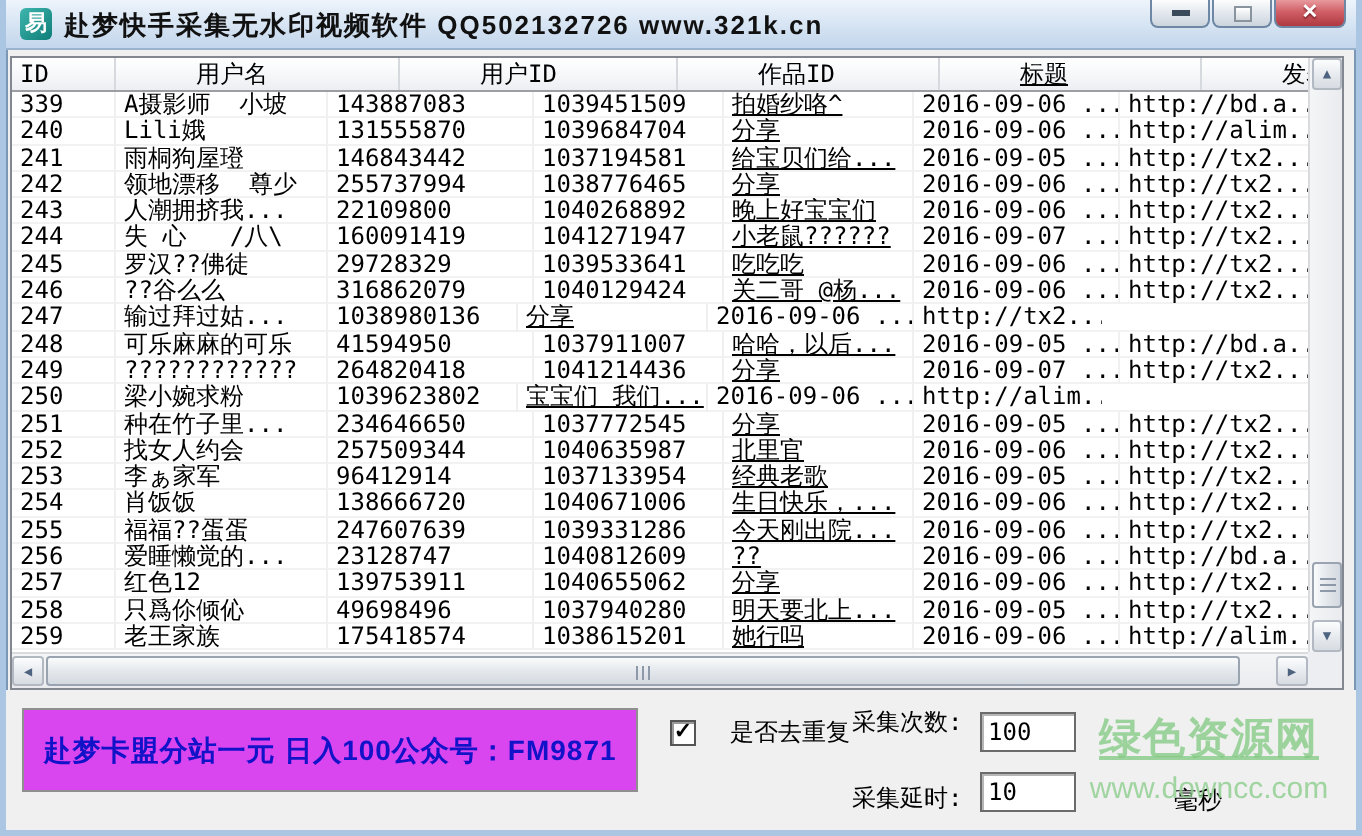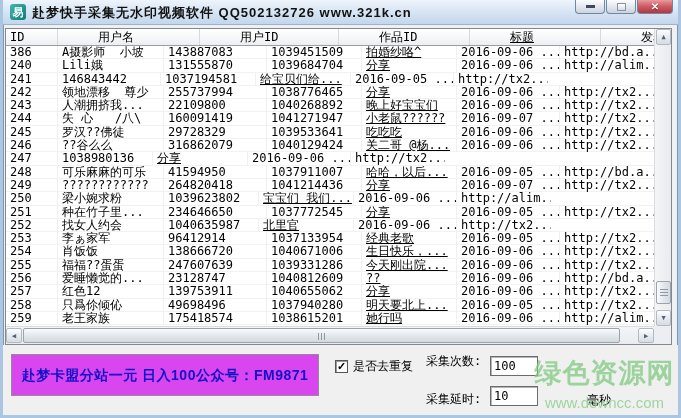--- a/index.html
+++ b/index.html
@@ -40,34 +40,34 @@
   .grip-h { position:absolute; left:50%; top:4px; width:8px; height:7px; transform:translateX(-50%); background:repeating-linear-gradient(90deg,#8d99a8 0 1px,transparent 1px 3px); }
   .grip-v { position:absolute; top:50%; left:3px; height:8px; width:8px; transform:translateY(-50%); background:repeating-linear-gradient(#8d99a8 0 1px,transparent 1px 3px); }
   .sb-corner { position:absolute; right:0; bottom:0; width:17px; height:18px; background:#eceef1; }
 
   
   .bottom { position:absolute; left:0; right:0; top:345px; bottom:0; background:#f0f0f0; font-size:12px; }
   .promo-box { position:absolute; left:8px; top:9px; width:308px; height:42px; border:1px solid #8f8f8f; background:#d946ef; display:flex; align-items:center; justify-content:center; }
   .promo-text { font:bold 14px/18px "Liberation Sans",sans-serif; color:#1212c8; white-space:nowrap; letter-spacing:0.5px; }
   .chk-wrap { position:absolute; left:332px; top:13px; display:flex; align-items:center; cursor:pointer; }
   .chk-box { width:13px; height:13px; background:#fff; border:1px solid #555; box-shadow:inset 1px 1px 0 #9a9a9a; color:#000; font:bold 11px/11px "Liberation Sans",sans-serif; text-align:center; }
-  .chk-label { margin-left:5px; color:#000; }
+  .chk-label { margin-left:17px; color:#000; }
   .fld-label { position:absolute; color:#000; white-space:nowrap; }
   .lbl-times { left:423px; top:8px; }
   .lbl-delay { left:423px; top:46px; }
   .lbl-unit  { left:541px; top:47px;margin-left:43px; }
   .txt-input { position:absolute; width:48px; height:20px; border:1px solid #6b6b6b; box-shadow:inset 1px 1px 0 #b6b6b6; background:#fff; font:12px/18px "DejaVu Sans Mono",monospace; padding-left:3px; color:#000; }
   .inp-times { left:487px; top:11px; }
   .inp-delay { left:487px; top:41px; }
   .collect-btn { position:absolute; left:570px; top:6px; width:78px; height:29px; background:linear-gradient(#fdfdfd,#efefef); border:1px solid #707070; box-shadow:inset 1px 1px 0 #ffffff, inset -1px -1px 0 #9e9e9e, 1px 1px 0 #555; cursor:pointer; font-size:12px; color:#000; }
   .collect-btn .focus-rect { position:absolute; inset:3px; border:1px dotted #333; display:flex; align-items:center; justify-content:center; }
 
   
   .watermark { position:absolute; right:1px; top:355px; width:145px; text-align:center; pointer-events:none; z-index:9; font-family:"Liberation Sans",sans-serif; }
-  .wm-1 { font-size:27px; font-weight:bold; color:rgba(128,200,128,0.75); letter-spacing:1px; white-space:nowrap; }
+  .wm-1 { font-size:21px; font-weight:bold; color:rgba(128,200,128,0.75); letter-spacing:1px; white-space:nowrap;text-decoration:underline; }
   .wm-2 { font-size:15px; color:rgba(140,205,140,0.8); margin-top:3px; white-space:nowrap; }
 </style>
 </head>
 <body>
 
 <div class="window">
 
   <div class="titlebar">
     <div class="app-icon">易</div>
     <div class="title-text">赴梦快手采集无水印视频软件  QQ502132726  www.321k.cn</div>
@@ -89,39 +89,40 @@
         <div class="hcell c0">ID</div>
         <div class="hcell c1">用户名</div>
         <div class="hcell c2">用户ID</div>
         <div class="hcell c3">作品ID</div>
         <div class="hcell c4">标题</div>
         <div class="hcell c5">发表时间</div>
         <div class="hcell c6">在线地址</div>
       </div>
     <div class="lv-body">
         <div class="lv-row">
-          <div class="cell c0">386</div>
+          <div class="cell c0">339</div>
           <div class="cell c1">A摄影师  小坡</div>
           <div class="cell c2">143887083</div>
           <div class="cell c3">1039451509</div>
           <div class="cell c4">拍婚纱咯^</div>
           <div class="cell c5">2016-09-06 ...</div>
           <div class="cell c6">http://bd.a...</div>
         </div>
         <div class="lv-row">
           <div class="cell c0">240</div>
           <div class="cell c1">Lili娥</div>
           <div class="cell c2">131555870</div>
           <div class="cell c3">1039684704</div>
           <div class="cell c4">分享</div>
           <div class="cell c5">2016-09-06 ...</div>
           <div class="cell c6">http://alim...</div>
         </div>
         <div class="lv-row">
           <div class="cell c0">241</div>
+          <div class="cell c1">雨桐狗屋璒</div>
           <div class="cell c2">146843442</div>
           <div class="cell c3">1037194581</div>
           <div class="cell c4">给宝贝们给...</div>
           <div class="cell c5">2016-09-05 ...</div>
           <div class="cell c6">http://tx2....</div>
         </div>
         <div class="lv-row">
           <div class="cell c0">242</div>
           <div class="cell c1">领地漂移  尊少</div>
           <div class="cell c2">255737994</div>
@@ -161,20 +162,21 @@
           <div class="cell c0">246</div>
           <div class="cell c1">??谷么么</div>
           <div class="cell c2">316862079</div>
           <div class="cell c3">1040129424</div>
           <div class="cell c4">关二哥 @杨...</div>
           <div class="cell c5">2016-09-06 ...</div>
           <div class="cell c6">http://tx2....</div>
         </div>
         <div class="lv-row">
           <div class="cell c0">247</div>
+          <div class="cell c1">输过拜过姑...</div>
           <div class="cell c3">1038980136</div>
           <div class="cell c4">分享</div>
           <div class="cell c5">2016-09-06 ...</div>
           <div class="cell c6">http://tx2....</div>
         </div>
         <div class="lv-row">
           <div class="cell c0">248</div>
           <div class="cell c1">可乐麻麻的可乐</div>
           <div class="cell c2">41594950</div>
           <div class="cell c3">1037911007</div>
@@ -204,20 +206,21 @@
           <div class="cell c1">种在竹子里...</div>
           <div class="cell c2">234646650</div>
           <div class="cell c3">1037772545</div>
           <div class="cell c4">分享</div>
           <div class="cell c5">2016-09-05 ...</div>
           <div class="cell c6">http://tx2....</div>
         </div>
         <div class="lv-row">
           <div class="cell c0">252</div>
           <div class="cell c1">找女人约会</div>
+          <div class="cell c2">257509344</div>
           <div class="cell c3">1040635987</div>
           <div class="cell c4">北里官</div>
           <div class="cell c5">2016-09-06 ...</div>
           <div class="cell c6">http://tx2....</div>
         </div>
         <div class="lv-row">
           <div class="cell c0">253</div>
           <div class="cell c1">李ぁ家军</div>
           <div class="cell c2">96412914</div>
           <div class="cell c3">1037133954</div>

